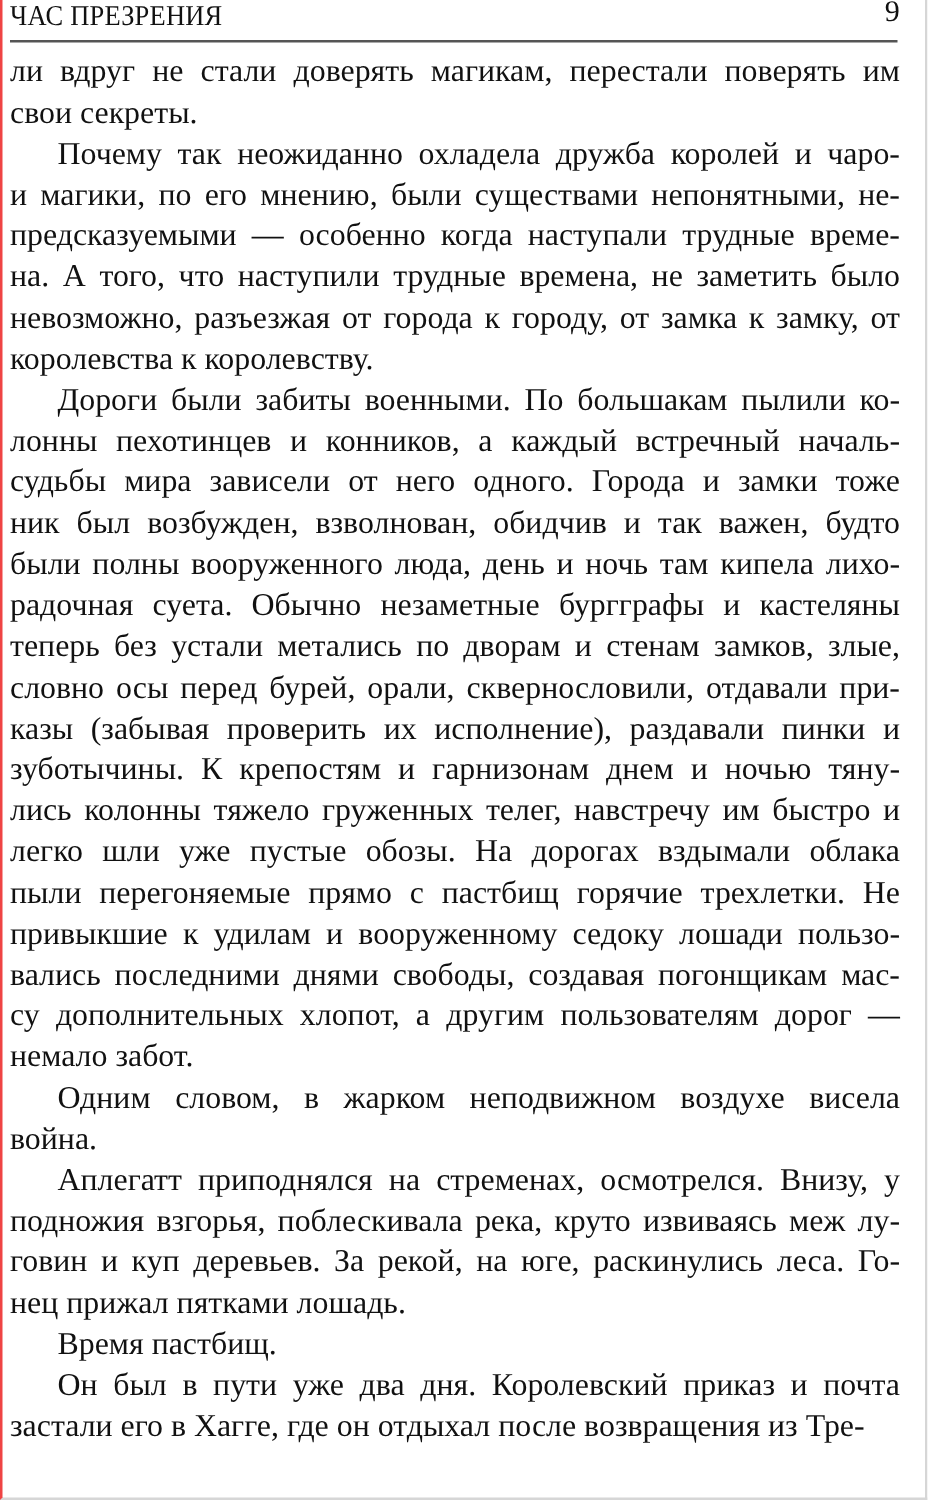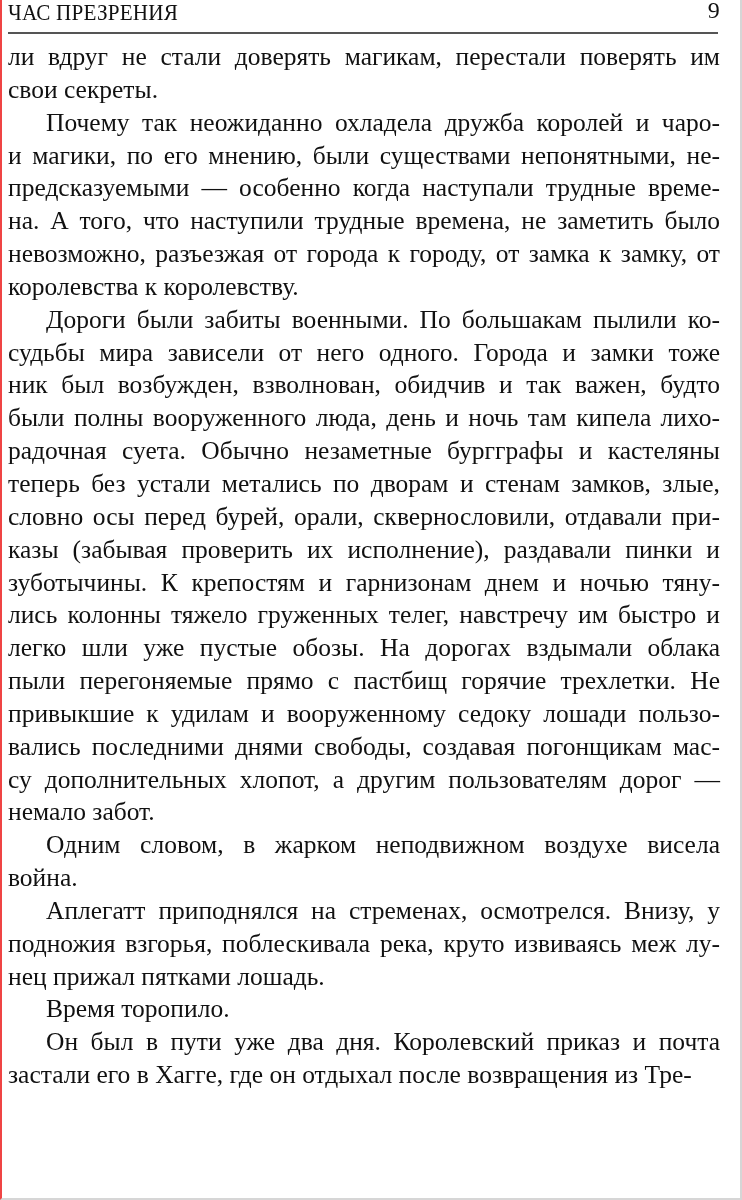--- a/index.html
+++ b/index.html
@@ -43,20 +43,21 @@
       <div>
         <div class="line" style="padding-left: 38px;"><span class="t" style="word-spacing: 6.12723px;">Почему так неожиданно охладела дружба королей и чаро-</span></div>
         <div class="line"><span class="t" style="word-spacing: 4.26172px;">и магики, по его мнению, были существами непонятными, не-</span></div>
         <div class="line"><span class="t" style="word-spacing: 5.76823px;">предсказуемыми — особенно когда наступали трудные време-</span></div>
         <div class="line"><span class="t" style="word-spacing: 4.50347px;">на. А того, что наступили трудные времена, не заметить было</span></div>
         <div class="line"><span class="t" style="word-spacing: 3.05625px;">невозможно, разъезжая от города к городу, от замка к замку, от</span></div>
         <div class="line last"><span class="t">королевства к королевству.</span></div>
       </div>
       <div>
         <div class="line" style="padding-left: 38px;"><span class="t" style="word-spacing: 4.69196px;">Дороги были забиты военными. По большакам пылили ко-</span></div>
+        <div class="line"><span class="t" style="word-spacing: 8.57143px;">лонны пехотинцев и конников, а каждый встречный началь-</span></div>
         <div class="line"><span class="t" style="word-spacing: 8.11806px;">судьбы мира зависели от него одного. Города и замки тоже</span></div>
         <div class="line"><span class="t" style="word-spacing: 7.23633px;">ник был возбужден, взволнован, обидчив и так важен, будто</span></div>
         <div class="line"><span class="t" style="word-spacing: 3.02951px;">были полны вооруженного люда, день и ночь там кипела лихо-</span></div>
         <div class="line"><span class="t" style="word-spacing: 9px;">радочная суета. Обычно незаметные бургграфы и кастеляны</span></div>
         <div class="line"><span class="t" style="word-spacing: 5.01389px;">теперь без устали метались по дворам и стенам замков, злые,</span></div>
         <div class="line"><span class="t" style="word-spacing: 3.20089px;">словно осы перед бурей, орали, сквернословили, отдавали при-</span></div>
         <div class="line"><span class="t" style="word-spacing: 7.68304px;">казы (забывая проверить их исполнение), раздавали пинки и</span></div>
         <div class="line"><span class="t" style="word-spacing: 7.20508px;">зуботычины. К крепостям и гарнизонам днем и ночью тяну-</span></div>
         <div class="line"><span class="t" style="word-spacing: 3.71094px;">лись колонны тяжело груженных телег, навстречу им быстро и</span></div>
         <div class="line"><span class="t" style="word-spacing: 9.08594px;">легко шли уже пустые обозы. На дорогах вздымали облака</span></div>
@@ -66,23 +67,24 @@
         <div class="line"><span class="t" style="word-spacing: 6.60268px;">су дополнительных хлопот, а другим пользователям дорог —</span></div>
         <div class="line last"><span class="t">немало забот.</span></div>
       </div>
       <div>
         <div class="line" style="padding-left: 38px;"><span class="t" style="word-spacing: 13.263px;">Одним словом, в жарком неподвижном воздухе висела</span></div>
         <div class="line last"><span class="t">война.</span></div>
       </div>
       <div>
         <div class="line" style="padding-left: 38px;"><span class="t" style="word-spacing: 6.49479px;">Аплегатт приподнялся на стременах, осмотрелся. Внизу, у</span></div>
         <div class="line"><span class="t" style="word-spacing: 3.39062px;">подножия взгорья, поблескивала река, круто извиваясь меж лу-</span></div>
+        <div class="line"><span class="t" style="word-spacing: 4.48906px;">говин и куп деревьев. За рекой, на юге, раскинулись леса. Го-</span></div>
         <div class="line last"><span class="t">нец прижал пятками лошадь.</span></div>
       </div>
       <div>
-        <div class="line last" style="padding-left: 38px;"><span class="t">Время торопило.</span></div>
+        <div class="line last" style="padding-left: 38px;"><span class="t">Время пастбищ.</span></div>
       </div>
       <div>
         <div class="line" style="padding-left: 38px;"><span class="t" style="word-spacing: 6.1375px;">Он был в пути уже два дня. Королевский приказ и почта</span></div>
         <div class="line last"><span class="t">застали его в Хагге, где он отдыхал после возвращения из Тре-</span></div>
       </div>
     </div>
 </div>
 
 </body></html>

